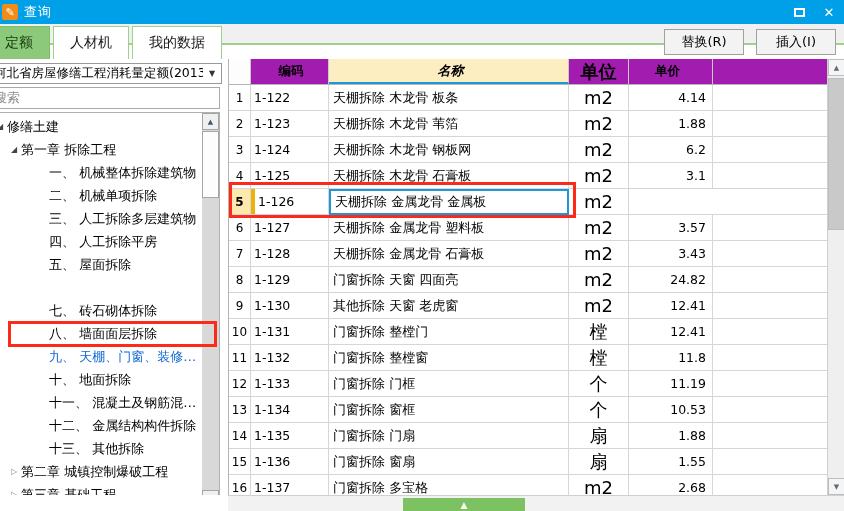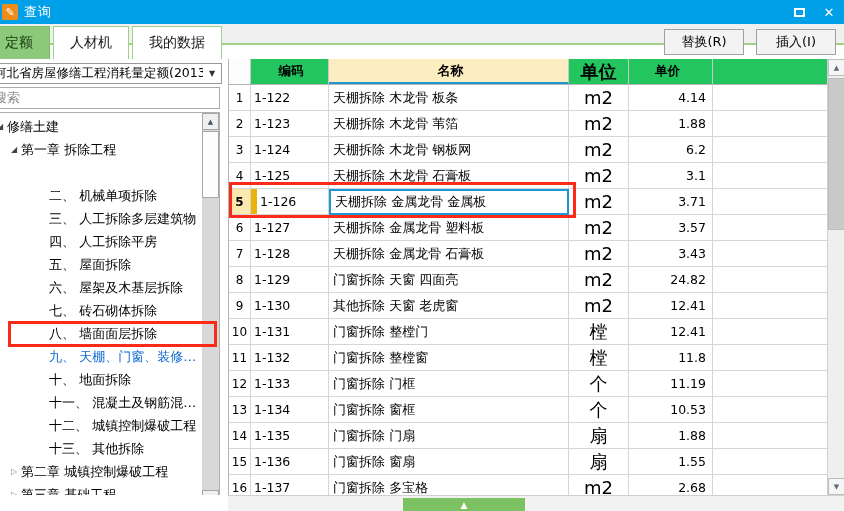--- a/index.html
+++ b/index.html
@@ -99,46 +99,46 @@
     background: #fdfdfd; border: 1px solid #a6a6a6;
   }
 
   
   .grid {
     position: absolute; left: 228px; top: 59px; width: 616px; height: 436px;
     background: #fff; border-left: 1px solid #b5b5b5;
   }
   .grow { display: flex; height: 26px; border-bottom: 1px solid #d6d6d6; }
   .grow.header {
-    height: 26px; background: #22c55e; border-bottom: 1px solid #b5b5b5;
+    height: 26px; background: #a21caf; border-bottom: 1px solid #b5b5b5;
     font-weight: bold; font-size: 13px;
   }
   .c-idx   { width: 22px; flex: 0 0 22px; display: flex; align-items: center; justify-content: center;
              border-right: 1px solid #d6d6d6; font-size: 12px; }
   .c-code  { width: 78px; flex: 0 0 78px; display: flex; align-items: center; padding-left: 3px;
              border-right: 1px solid #d6d6d6; font-size: 12.5px; }
   .c-name  { width: 240px; flex: 0 0 240px; display: flex; align-items: center; padding-left: 4px;
              border-right: 1px solid #d6d6d6; font-size: 13px; }
   .c-unit  { width: 60px; flex: 0 0 60px; display: flex; align-items: center; justify-content: center;
              border-right: 1px solid #d6d6d6; font-size: 18px; }
   .c-price { width: 84px; flex: 0 0 84px; display: flex; align-items: center; justify-content: flex-end;
              padding-right: 6px; border-right: 1px solid #d6d6d6; font-size: 12.5px; }
   .c-rest  { flex: 1; }
 
   .grow.header .c-idx  { background: #fdfdfd; border-right: 1px solid #c9c9c9; }
   .grow.header .c-code,
   .grow.header .c-unit,
   .grow.header .c-price { justify-content: center; border-right: 1px solid #c9c9c9; }
   .grow.header .c-name {
     background: #fdeec2; justify-content: center;
-    border-right: 1px solid #c9c9c9; border-bottom: 2px solid #2196d6;
+    border-right: 1px solid #c9c9c9; border-bottom: 2px solid #2196d6; font-style: italic;
   }
 
   .grow.selected .c-idx { background: #fde9b0; font-weight: bold; }
-  .grow.selected .c-code { border-left: 6px solid #eab308; }
+  .grow.selected .c-code { border-left: 4px solid #eab308; }
   .grow.selected .c-name {
     border: 2px solid #2196d6; height: 26px; align-items: center;
   }
 
   
   .gsb { position: absolute; right: 0; top: 0; width: 17px; height: 436px; background: #efefef;
          border-left: 1px solid #cfcfcf; }
   .gsb .btn { width: 17px; height: 17px; background: #f5f5f5; border: 1px solid #bdbdbd;
          display: flex; align-items: center; justify-content: center; font-size: 7px; color: #5a6b7a; }
   .gsb .btn.down { position: absolute; bottom: 0; left: 0; }
@@ -201,40 +201,40 @@
           <div class="tnode" style="padding-left: 0px;">
             <span class="arrow ">◢</span>
             <span class="label">修缮土建</span>
           </div>
           <div class="tnode" style="padding-left: 14px;">
             <span class="arrow ">◢</span>
             <span class="label">第一章 拆除工程</span>
           </div>
           <div class="tnode" style="padding-left: 42px;">
             <span class="arrow empty">&nbsp;</span>
+            <span class="label">一、 机械整体拆除建筑物</span>
           </div>
           <div class="tnode" style="padding-left: 42px;">
             <span class="arrow empty">&nbsp;</span>
             <span class="label">二、 机械单项拆除</span>
           </div>
           <div class="tnode" style="padding-left: 42px;">
             <span class="arrow empty">&nbsp;</span>
             <span class="label">三、 人工拆除多层建筑物</span>
           </div>
           <div class="tnode" style="padding-left: 42px;">
             <span class="arrow empty">&nbsp;</span>
             <span class="label">四、 人工拆除平房</span>
           </div>
           <div class="tnode" style="padding-left: 42px;">
             <span class="arrow empty">&nbsp;</span>
             <span class="label">五、 屋面拆除</span>
           </div>
           <div class="tnode" style="padding-left: 42px;">
             <span class="arrow empty">&nbsp;</span>
-            <span class="label">六、 屋架及木基层拆除</span>
           </div>
           <div class="tnode" style="padding-left: 42px;">
             <span class="arrow empty">&nbsp;</span>
             <span class="label">七、 砖石砌体拆除</span>
           </div>
           <div class="tnode" style="padding-left: 42px;">
             <span class="arrow empty">&nbsp;</span>
             <span class="label">八、 墙面面层拆除</span>
           </div>
           <div class="tnode selected" style="padding-left: 42px;">
@@ -244,21 +244,21 @@
           <div class="tnode" style="padding-left: 42px;">
             <span class="arrow empty">&nbsp;</span>
             <span class="label">十、 地面拆除</span>
           </div>
           <div class="tnode" style="padding-left: 42px;">
             <span class="arrow empty">&nbsp;</span>
             <span class="label">十一、 混凝土及钢筋混凝…</span>
           </div>
           <div class="tnode" style="padding-left: 42px;">
             <span class="arrow empty">&nbsp;</span>
-            <span class="label">十二、 城镇控制爆破工程</span>
+            <span class="label">十二、 金属结构构件拆除</span>
           </div>
           <div class="tnode" style="padding-left: 42px;">
             <span class="arrow empty">&nbsp;</span>
             <span class="label">十三、 其他拆除</span>
           </div>
           <div class="tnode" style="padding-left: 14px;">
             <span class="arrow collapsed">▷</span>
             <span class="label">第二章 城镇控制爆破工程</span>
           </div>
           <div class="tnode" style="padding-left: 14px;">
@@ -316,21 +316,20 @@
           <div class="c-name">天棚拆除 木龙骨 石膏板</div>
           <div class="c-unit">m2</div>
           <div class="c-price">3.1</div>
           <div class="c-rest"></div>
         </div>
         <div class="grow selected">
           <div class="c-idx">5</div>
           <div class="c-code">1-126</div>
           <div class="c-name">天棚拆除 金属龙骨 金属板</div>
           <div class="c-unit">m2</div>
-          <div class="c-price">3.71</div>
           <div class="c-rest"></div>
         </div>
         <div class="grow">
           <div class="c-idx">6</div>
           <div class="c-code">1-127</div>
           <div class="c-name">天棚拆除 金属龙骨 塑料板</div>
           <div class="c-unit">m2</div>
           <div class="c-price">3.57</div>
           <div class="c-rest"></div>
         </div>

